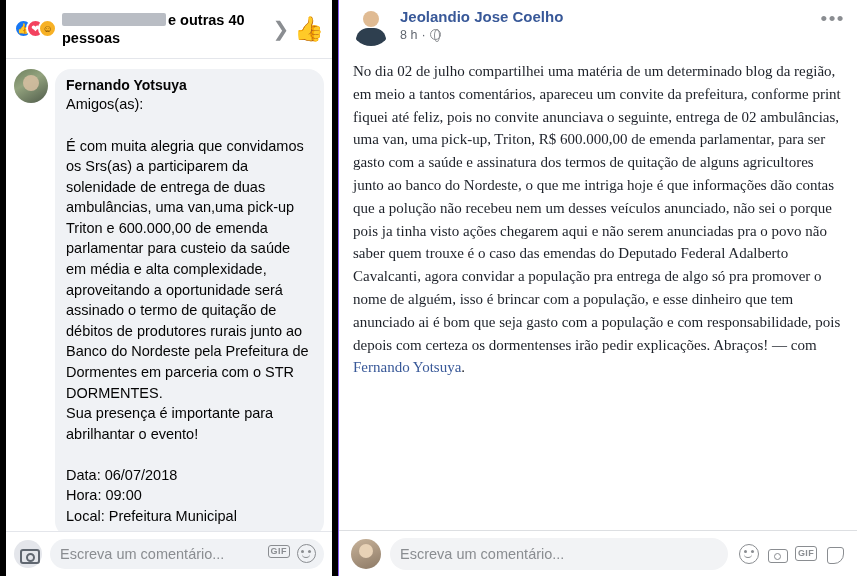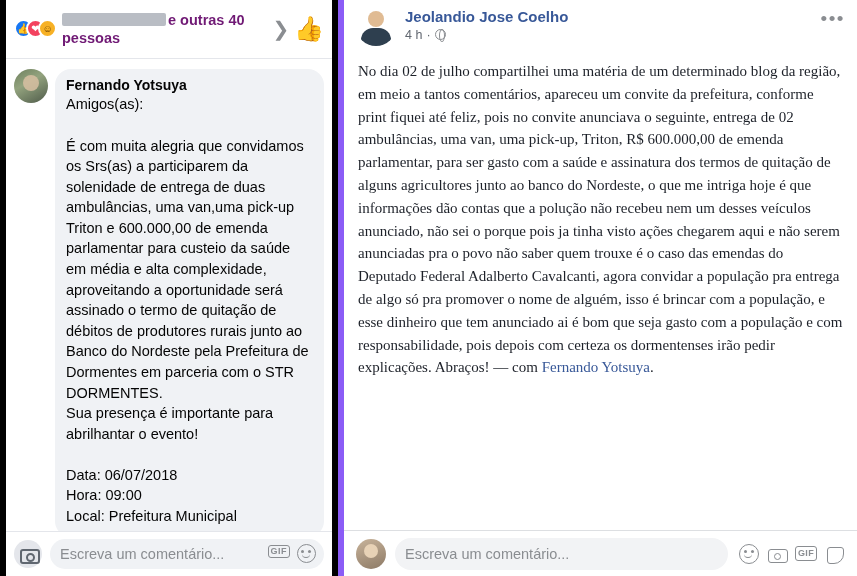--- a/index.html
+++ b/index.html
@@ -53,21 +53,21 @@
     font-size: 10px; color: #fff;
     line-height: 1;
   }
   .rx.like { left: 0; background: #1877f2; }
   .rx.love { left: 12px; background: #f3425f; }
   .rx.haha { left: 24px; background: #f7b125; color:#7a4b00; }
   .reaction-names {
     flex: 1 1 auto;
     padding: 0 6px 0 8px;
     font-size: 14.5px;
-    color: #701a75;
+    color: #000000;
     font-weight: bold;
     line-height: 1.25;
   }
   .redacted {
     display: inline-block;
     width: 104px; height: 13px;
     background: #b9bdc4;
     border-radius: 2px;
     vertical-align: -1px;
     margin-right: 2px;
@@ -215,21 +215,21 @@
   }
 
   
   .right-pane {
     position: relative;
     width: 519px; height: 576px;
     background: #fff;
     flex: 0 0 519px;
     display: flex;
     flex-direction: column;
-    border-left: 6px solid #8b5cf6;
+    border-left: 1px solid #8b5cf6;
   }
   .post-header {
     display: flex;
     align-items: flex-start;
     padding: 6px 12px 4px 12px;
   }
   .post-avatar {
     flex: 0 0 40px;
     width: 40px; height: 40px;
     border-radius: 50%;
@@ -455,21 +455,21 @@
   <div class="right-pane">
 
     <div class="post-header">
       <div class="post-avatar">
         <span class="face"></span>
         <span class="body"></span>
       </div>
       <div class="post-headtext">
         <div class="post-name">Jeolandio Jose Coelho</div>
         <div class="post-meta">
-          <span>4 h</span>
+          <span>8 h</span>
           <span>·</span>
           <span class="globe"></span>
         </div>
       </div>
       <div class="dots">•••</div>
     </div>
 
     <div class="post-body"><span>No dia 02 de julho compartilhei uma matéria de um determinado blog da região, em meio a tantos comentários, apareceu um convite da prefeitura, conforme print fiquei até feliz, pois no convite anunciava o seguinte, entrega de 02 ambulâncias, uma van, uma pick-up, Triton, R$ 600.000,00 de emenda parlamentar, para ser gasto com a saúde e assinatura dos termos de quitação de alguns agricultores junto ao banco do Nordeste, o que me intriga hoje é que informações dão contas que a polução não recebeu nem um desses veículos anunciado, não sei o porque pois ja tinha visto ações chegarem aqui e não serem anunciadas pra o povo não saber quem trouxe é o caso das emendas do Deputado Federal Adalberto Cavalcanti, agora convidar a população pra entrega de algo só pra promover o nome de alguém, isso é brincar com a população, e esse dinheiro que tem anunciado ai é bom que seja gasto com a população e com responsabilidade, pois depois com certeza os dormentenses irão pedir explicações. Abraços! — com </span><span class="tag">Fernando Yotsuya</span><span>.</span></div>
 
     <div class="composer-right">

